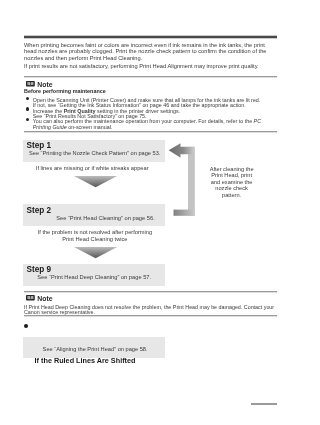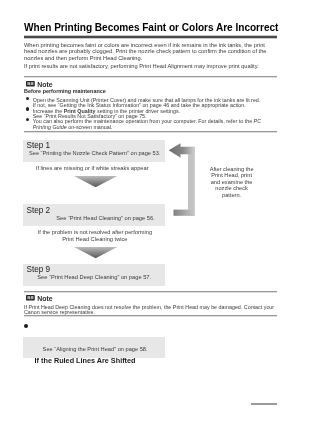--- a/index.html
+++ b/index.html
@@ -22,35 +22,34 @@
   .note-sub{position:absolute;font-size:5.42px;font-weight:bold;color:#2b2b2b;white-space:nowrap;}
   .bookicon{position:absolute;display:block;width:8.8px;height:5.6px;line-height:0;}
   .bookicon svg{display:block;}
 
   .nbul{position:absolute;left:24px;width:254px;font-size:5.35px;color:#3a3a3a;}
   .bdot{position:absolute;left:2.1px;top:-1.2px;width:3.1px;height:3.1px;border-radius:50%;background:#262626;}
   .btxt{display:block;margin-left:8.8px;white-space:nowrap;line-height:5.45px;}
   .nline{position:absolute;font-size:5.35px;line-height:5.3px;color:#3a3a3a;white-space:nowrap;}
 
   .stepbox{position:absolute;background:#e7e7e7;}
-  .steplabel{position:absolute;font-weight:normal;font-size:8.2px;color:#1a1a1a;white-space:nowrap;}
+  .steplabel{position:absolute;font-weight:bold;font-size:8.2px;color:#1a1a1a;white-space:nowrap;}
   .steptext{position:absolute;font-size:5.65px;color:#3a3a3a;white-space:nowrap;}
   .caption{position:absolute;font-size:5.65px;color:#3a3a3a;white-space:nowrap;}
   .ctr{text-align:center;}
   .bulletheading{position:absolute;font-size:7.25px;font-weight:bold;color:#1a1a1a;white-space:nowrap;}
   .bigdot{position:absolute;width:4.0px;height:4.0px;border-radius:50%;background:#1a1a1a;}
   .footrule{position:absolute;height:1.6px;background:#9a9a9a;}
   svg{overflow:visible;}
 </style>
 </head>
 <body>
 
 <div class="page">
 
-  <div class="title">When Printing Becomes Faint or Colors Are Incorrect</div>
   <div class="title-rule"></div>
 
   <div class="para p1">When printing becomes faint or colors are incorrect even if ink remains in the ink tanks, the print head nozzles are probably clogged. Print the nozzle check pattern to confirm the condition of the nozzles and then perform Print Head Cleaning.</div>
   <div class="para p2">If print results are not satisfactory, performing Print Head Alignment may improve print quality.</div>
 
   <div class="rule" style="left:24px;top:76.4px;width:253px;"></div>
   <span class="bookicon" style="left:26.3px;top:81.1px;">
     <svg viewBox="0 0 44 28" width="8.8" height="5.6" xmlns="http://www.w3.org/2000/svg">
       <rect x="0" y="0" width="44" height="28" rx="4" ry="4" fill="#262626"></rect>
       <path d="M20.4 7.5 C17 5.5 12 5 7 6 L7 20.5 C12 19.6 17 20 20.4 22 Z" fill="#b7b7b7"></path>

